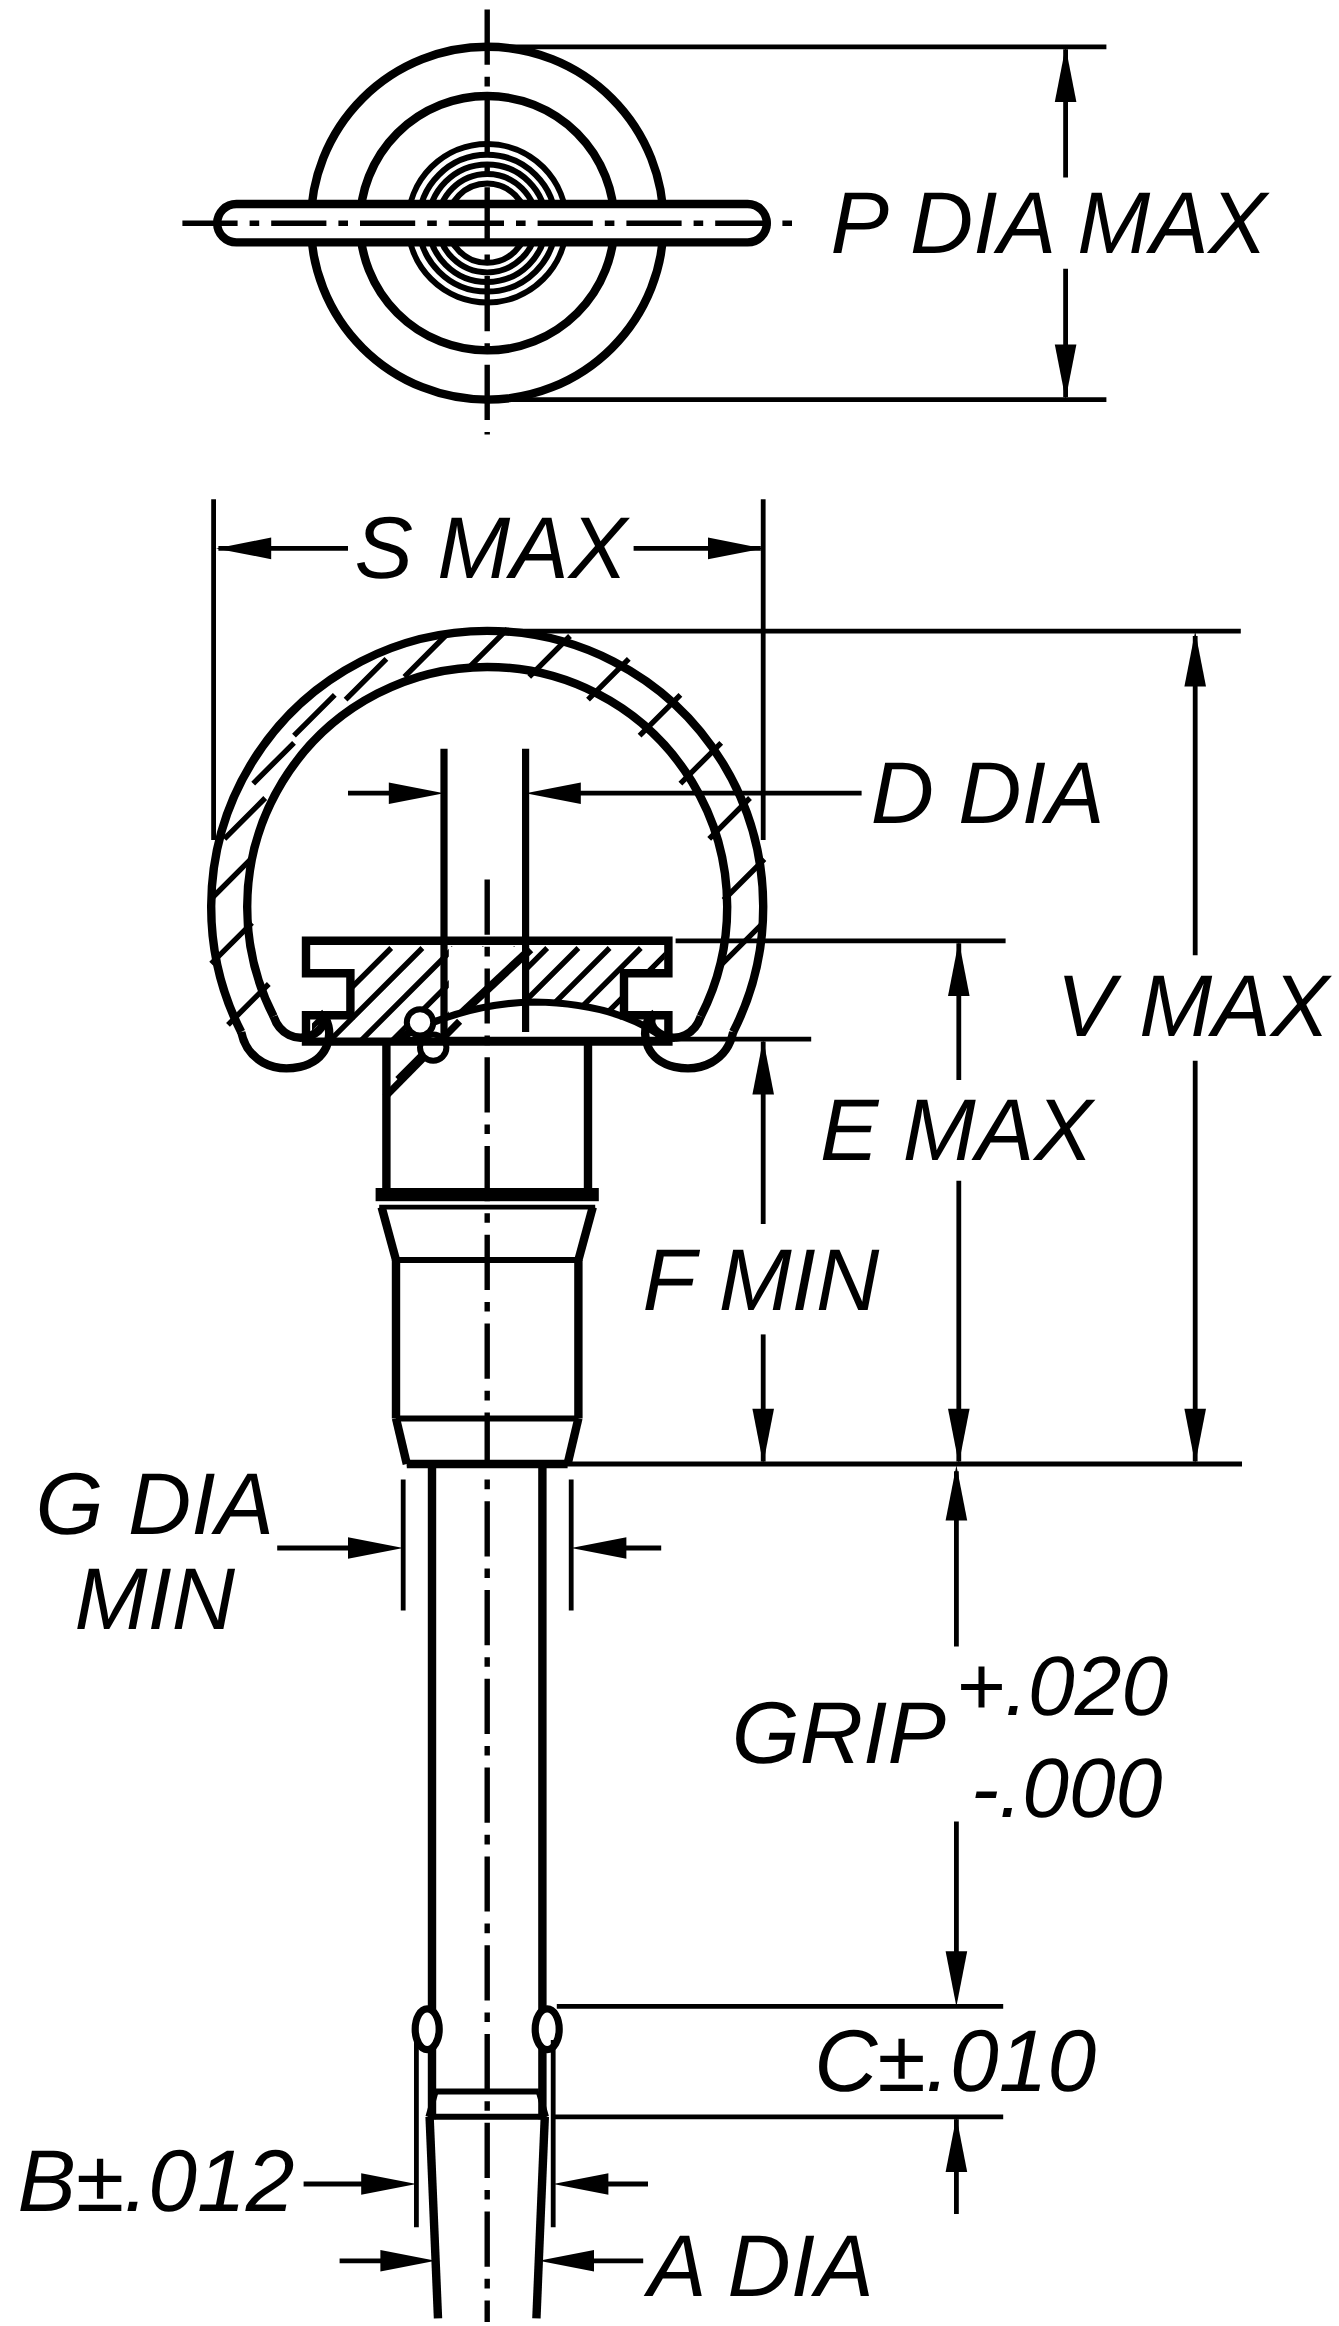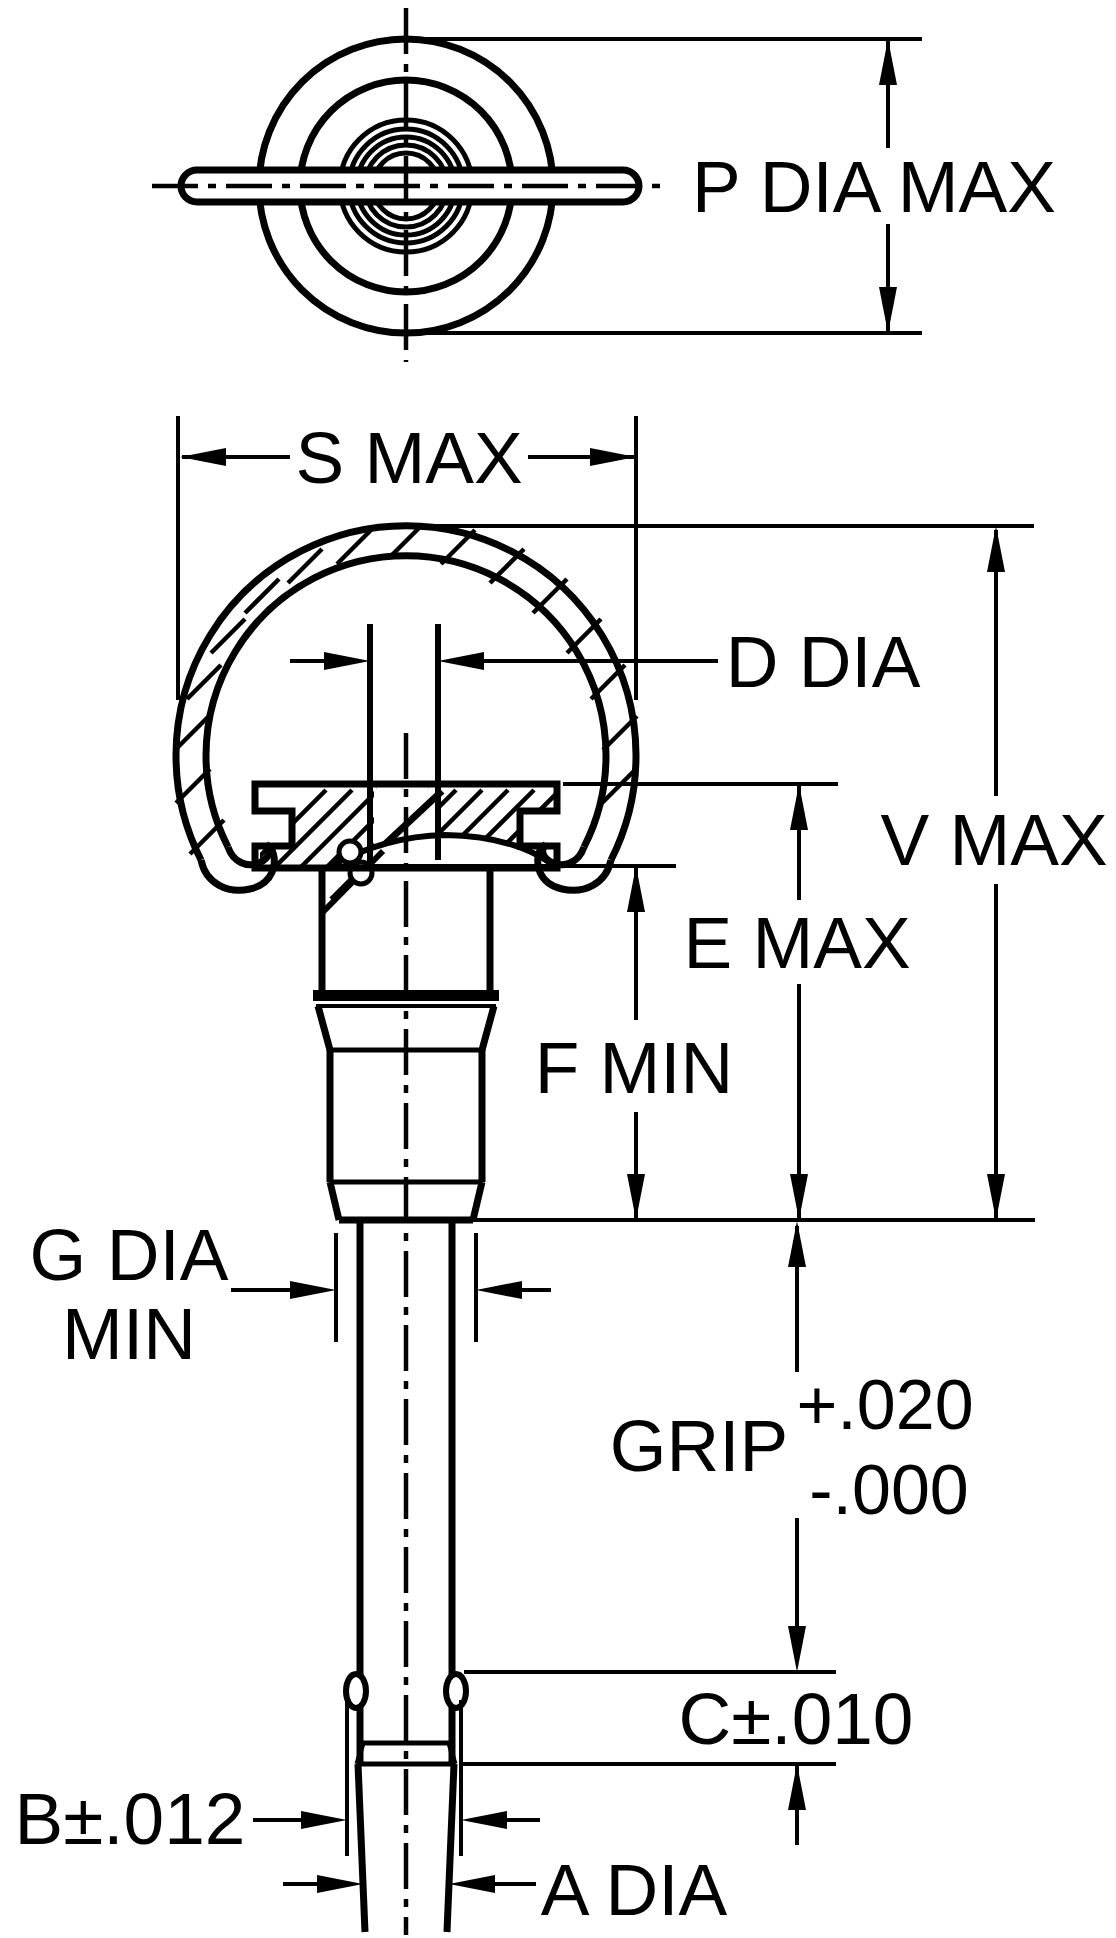--- a/index.html
+++ b/index.html
@@ -1,16 +1,16 @@
 <!DOCTYPE html>
 <html><head>
 <meta charset="utf-8">
 <style>
   html,body{margin:0;padding:0;background:#ffffff;}
-  .page{position:relative;width:1116px;height:1938px;background:#fff;overflow:hidden;}
+  .page{position:relative;width:1116px;height:1938px;background:#fff;overflow:hidden;font-style:italic;}
   svg{display:block;}
   text{font-family:"Liberation Sans","DejaVu Sans",sans-serif;fill:#000;}
   .lbl{font-size:73px;}
   .tol{font-size:70px;}
   .outline{stroke:#000;stroke-width:7;fill:none;}
   .thin{stroke:#000;stroke-width:5;fill:none;}
   .dim{stroke:#000;stroke-width:4;fill:none;}
   .hatch{stroke:#000;stroke-width:4.5;fill:none;}
   .arrow{fill:#000;stroke:none;}
   .cl{stroke:#000;stroke-width:4.5;fill:none;stroke-dasharray:46 10 8 10;}

